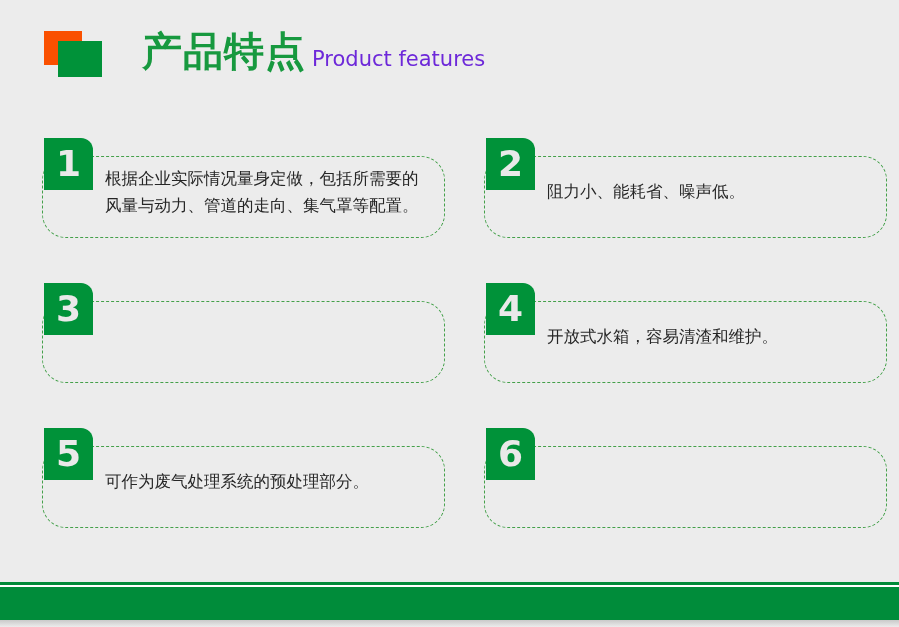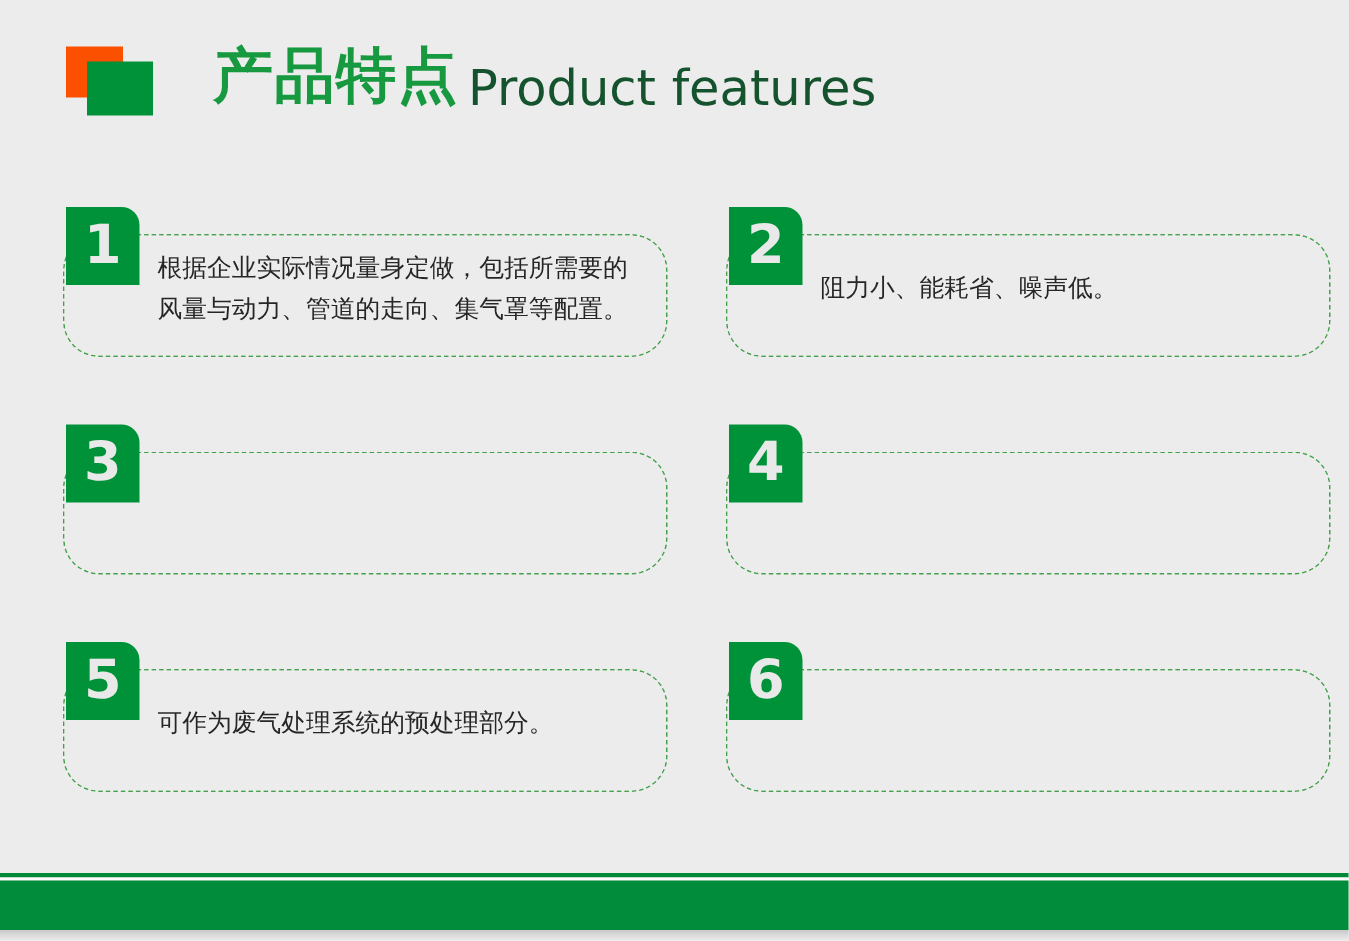--- a/index.html
+++ b/index.html
@@ -55,22 +55,22 @@
     color: #17993f;
     letter-spacing: 1px;
     line-height: 48px;
     white-space: nowrap;
     margin-left: 30px;
   }
   .title-en {
     position: absolute;
     left: 312px;
     top: 44px;
-    font-size: 33px;
-    color: #14532d;
+    font-size: 21px;
+    color: #6d28d9;
     line-height: 30px;
     white-space: nowrap;
     font-weight: normal;
   }
 
   
   .grid {
     position: absolute;
     left: 0;
     top: 105px;
@@ -190,20 +190,21 @@
   </div>
 
   <div class="card col-left row-2">
     <div class="card-box"></div>
     <div class="card-badge">3</div>
   </div>
 
   <div class="card col-right row-2">
     <div class="card-box"></div>
     <div class="card-badge">4</div>
+    <div class="card-text lines-1">开放式水箱，容易清渣和维护。</div>
   </div>
 
   <div class="card col-left row-3">
     <div class="card-box"></div>
     <div class="card-badge">5</div>
     <div class="card-text lines-2">可作为废气处理系统的预处理部分。</div>
   </div>
 
   <div class="card col-right row-3">
     <div class="card-box"></div>

